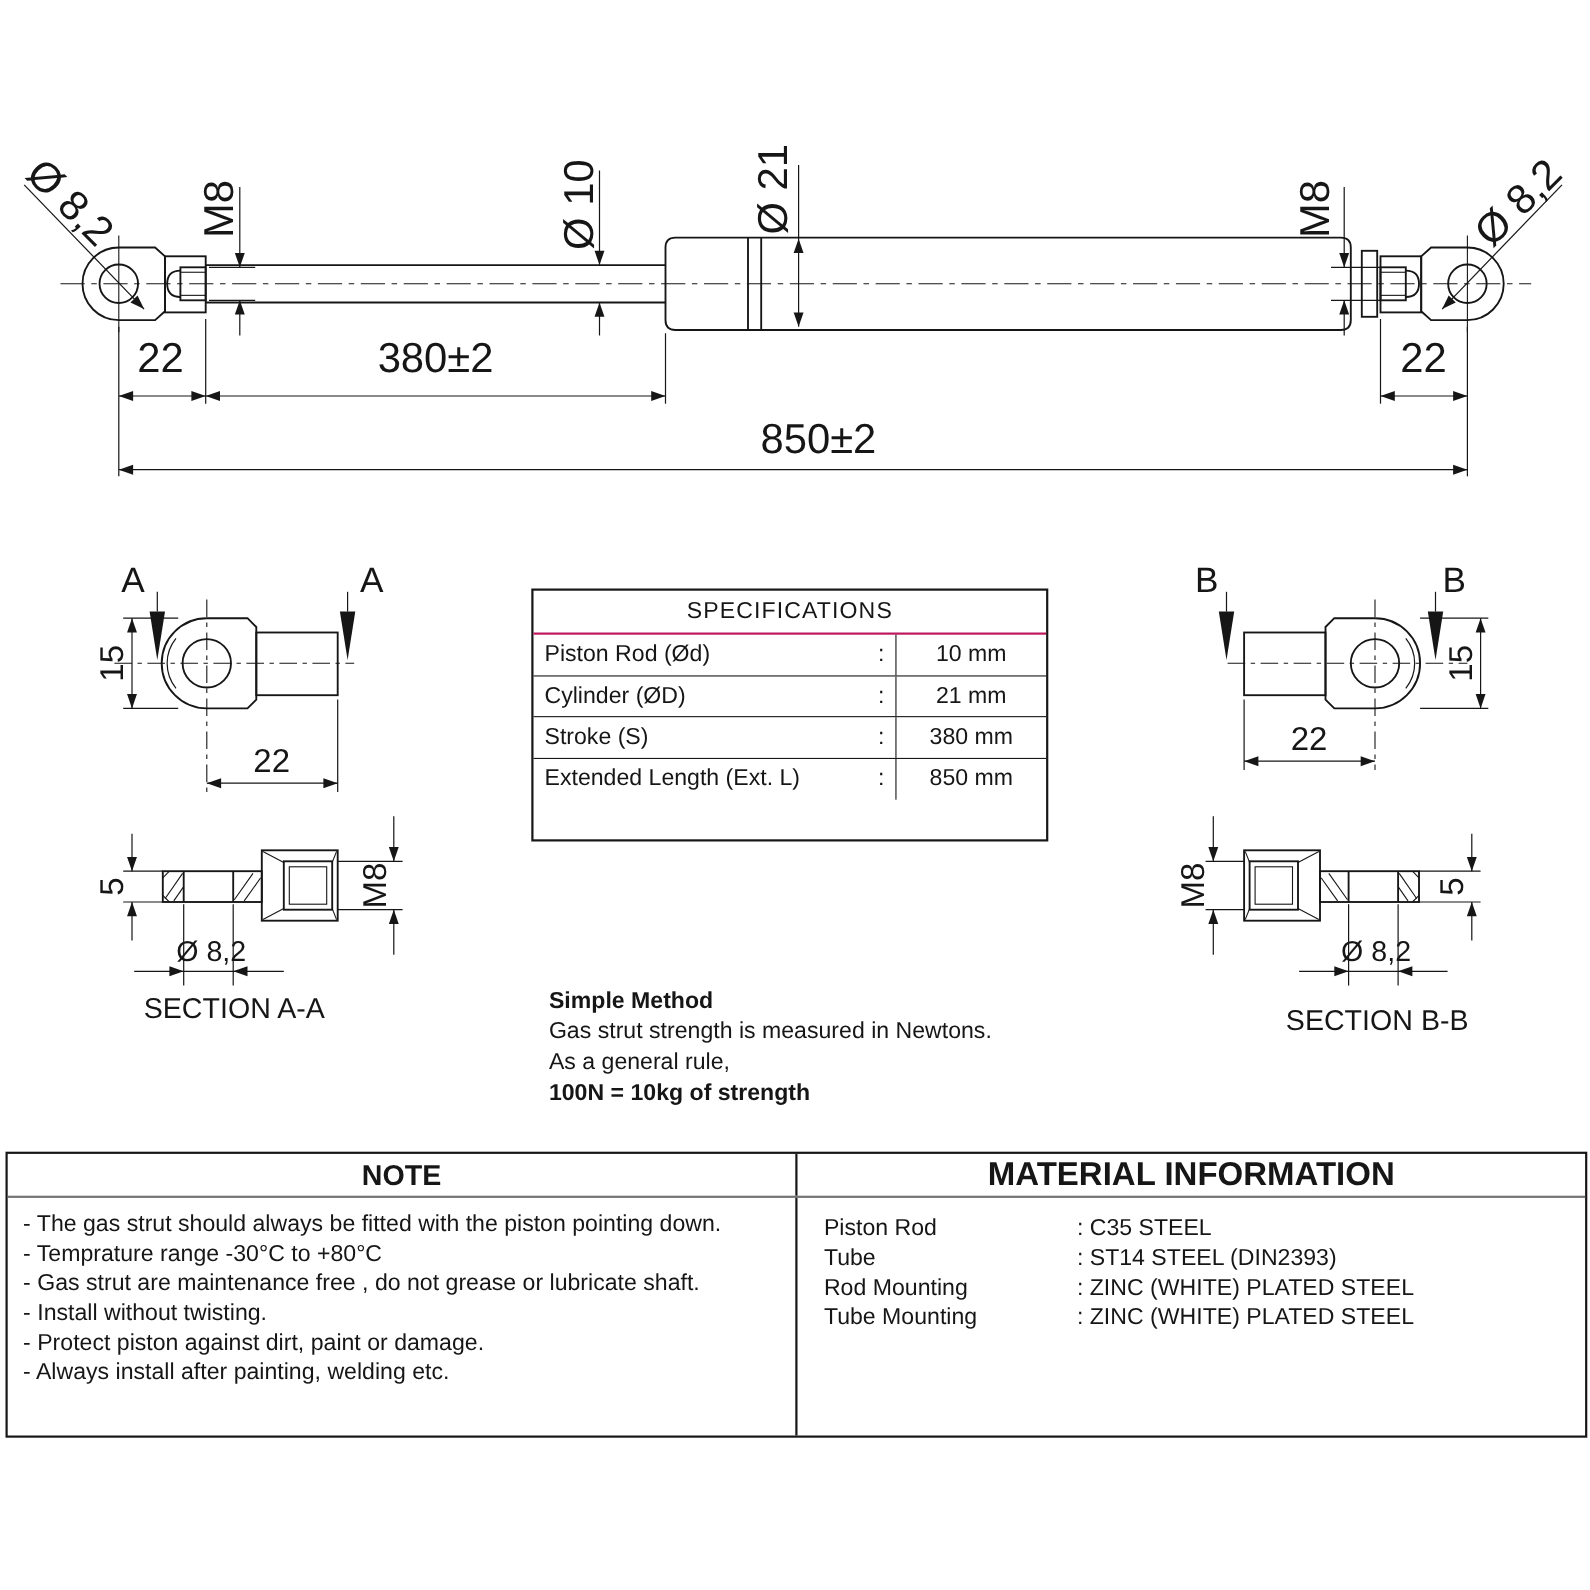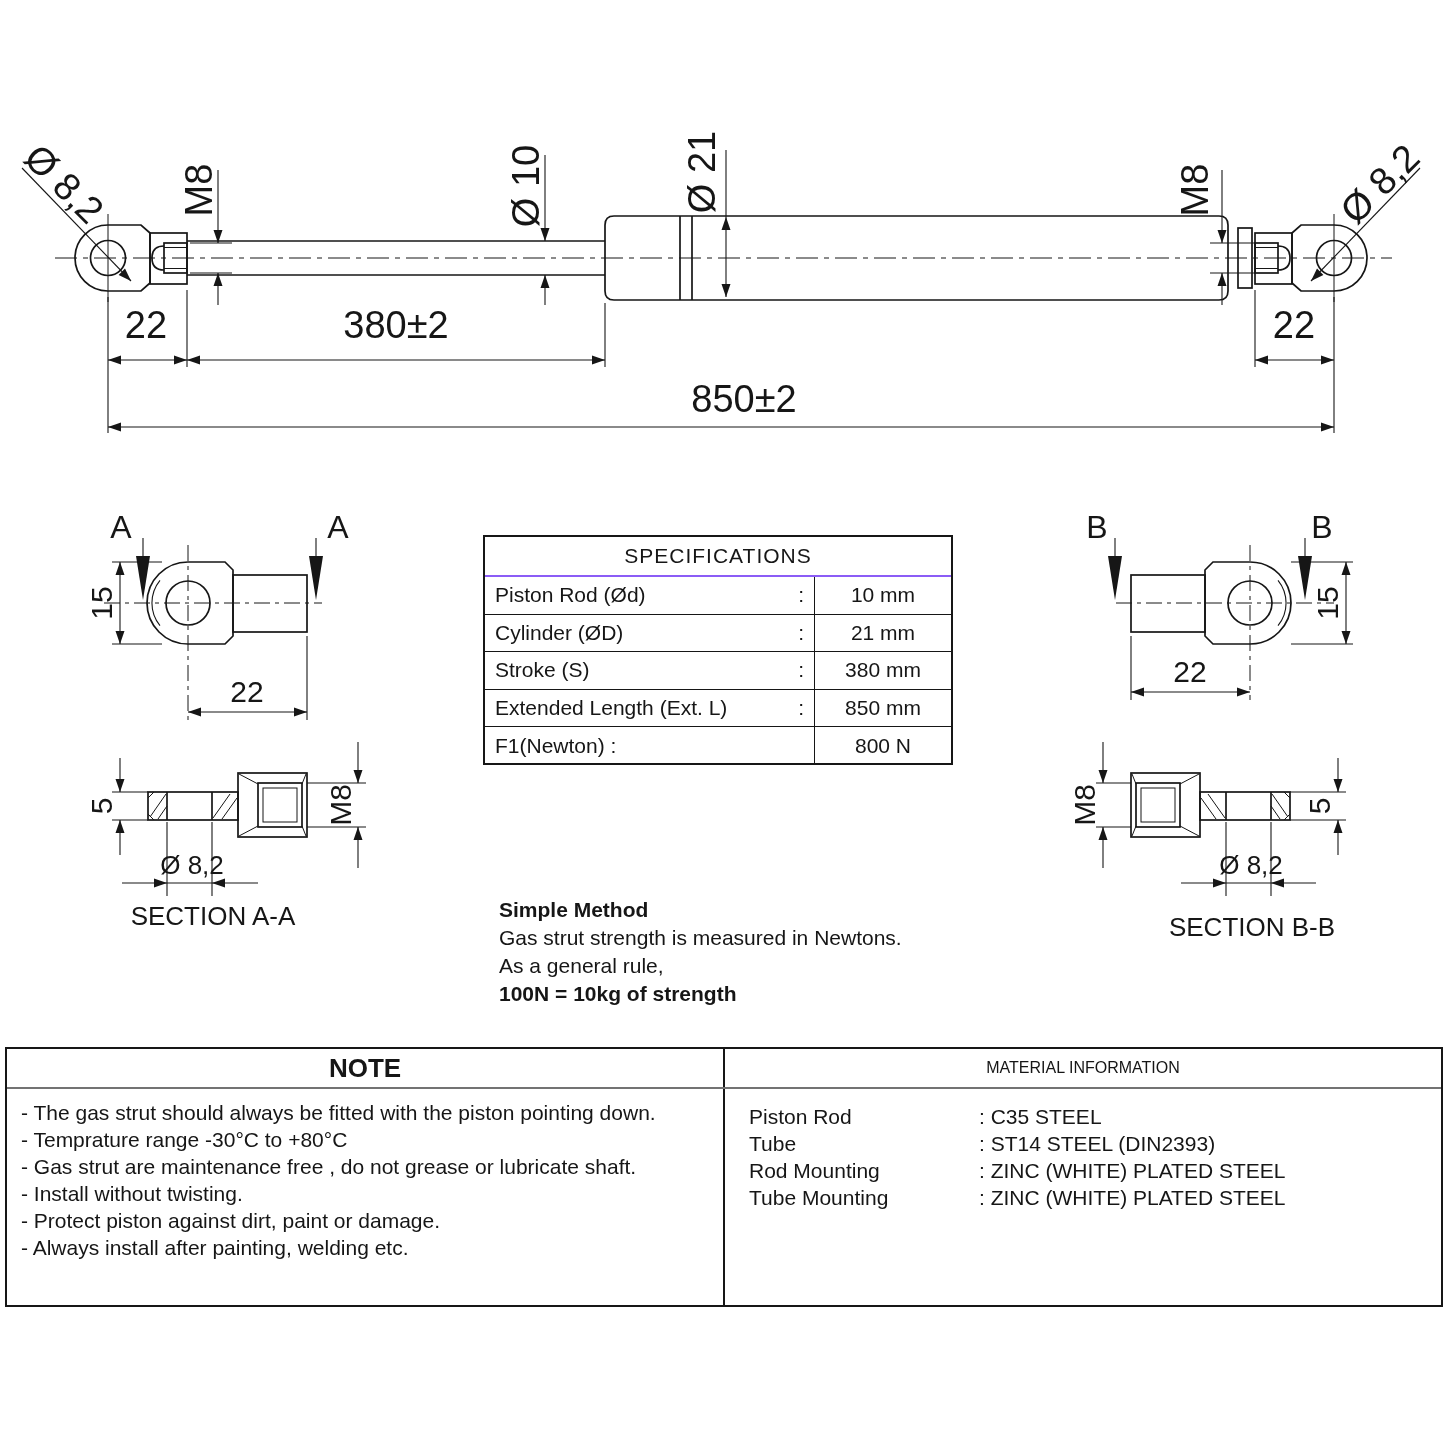--- a/index.html
+++ b/index.html
@@ -5,33 +5,33 @@
   html,body{margin:0;padding:0;background:#ffffff;}
   body{width:1445px;height:1445px;position:relative;font-family:"Liberation Sans",sans-serif;color:#161616;}
   .abs{position:absolute;}
   svg text{fill:#161616;font-family:"Liberation Sans",sans-serif;}
   .t38{font-size:38px;}
   .t32{font-size:32px;}
   .t30{font-size:30px;}
   .t26{font-size:26px;}
   
   .spec-table{left:483px;top:535px;width:470px;height:230px;border:2px solid #161616;box-sizing:border-box;font-size:21px;}
-  .spec-title{height:38px;border-bottom:2px solid #8b5cf6;display:flex;align-items:center;justify-content:center;letter-spacing:1px;}
+  .spec-title{height:38px;border-bottom:2px solid #be185d;display:flex;align-items:center;justify-content:center;letter-spacing:1px;}
   .spec-row{height:37.5px;display:flex;border-bottom:1.5px solid #161616;box-sizing:border-box;justify-content:flex-end;}
   .spec-row:last-child{border-bottom:none;}
   .spec-label{width:330px;border-right:1.5px solid #161616;display:flex;align-items:center;justify-content:space-between;padding:0 10px;box-sizing:border-box;}
   .spec-value{flex:1;display:flex;align-items:center;justify-content:center;}
   
   .method{left:499px;top:896px;width:430px;font-size:21px;line-height:28px;}
   .bold{font-weight:bold;}
   
   .bottom-table{left:5px;top:1047px;width:1438px;height:260px;border:2px solid #161616;box-sizing:border-box;}
   .bt-header{height:40px;display:flex;border-bottom:2px solid #737373;box-sizing:border-box;}
   .bt-note-h{width:718px;border-right:2px solid #161616;display:flex;align-items:center;justify-content:center;font-weight:bold;font-size:26px;box-sizing:border-box;}
-  .bt-mat-h{flex:1;display:flex;align-items:center;justify-content:center;font-weight:normal;font-size:16px;}
+  .bt-mat-h{flex:1;display:flex;align-items:center;justify-content:center;font-weight:bold;font-size:30px;}
   .bt-body{display:flex;height:216px;}
   .bt-note-body{width:718px;border-right:2px solid #161616;box-sizing:border-box;padding:10px 0 0 14px;font-size:21px;line-height:27px;}
   .bt-mat-body{flex:1;padding:14px 0 0 24px;font-size:21px;line-height:27px;}
   .mat-row{display:flex;}
   .mat-label{width:230px;}
 </style>
 </head>
 <body>
 
 <svg class="abs" style="left:0;top:0" width="1445" height="1045" viewBox="0 0 1445 1045">
@@ -356,27 +356,20 @@
         <span>:</span>
       </div>
     <div class="spec-value">380 mm</div>
   </div>
   <div class="spec-row">
     <div class="spec-label">
         <span>Extended Length (Ext. L)</span>
         <span>:</span>
       </div>
     <div class="spec-value">850 mm</div>
-  </div>
-  <div class="spec-row">
-    <div class="spec-label">
-        <span>F1(Newton)  :</span>
-        <span></span>
-      </div>
-    <div class="spec-value">800 N</div>
   </div>
 </div>
 
 <div class="abs method">
   <div class="bold">Simple Method</div>
   <div>Gas strut strength is measured in Newtons.</div>
   <div>As a general rule,</div>
   <div class="bold">100N = 10kg of strength</div>
 </div>
 

